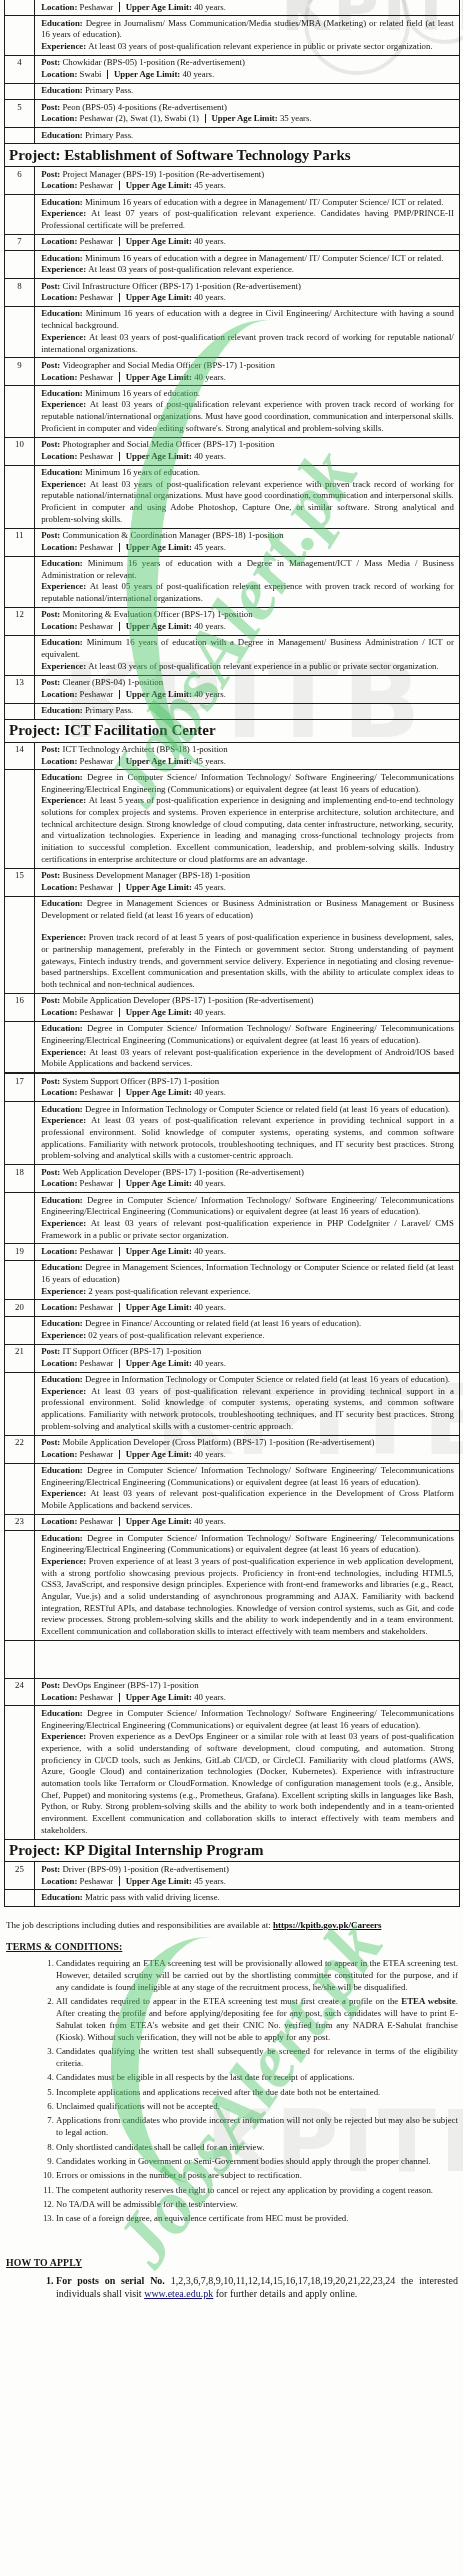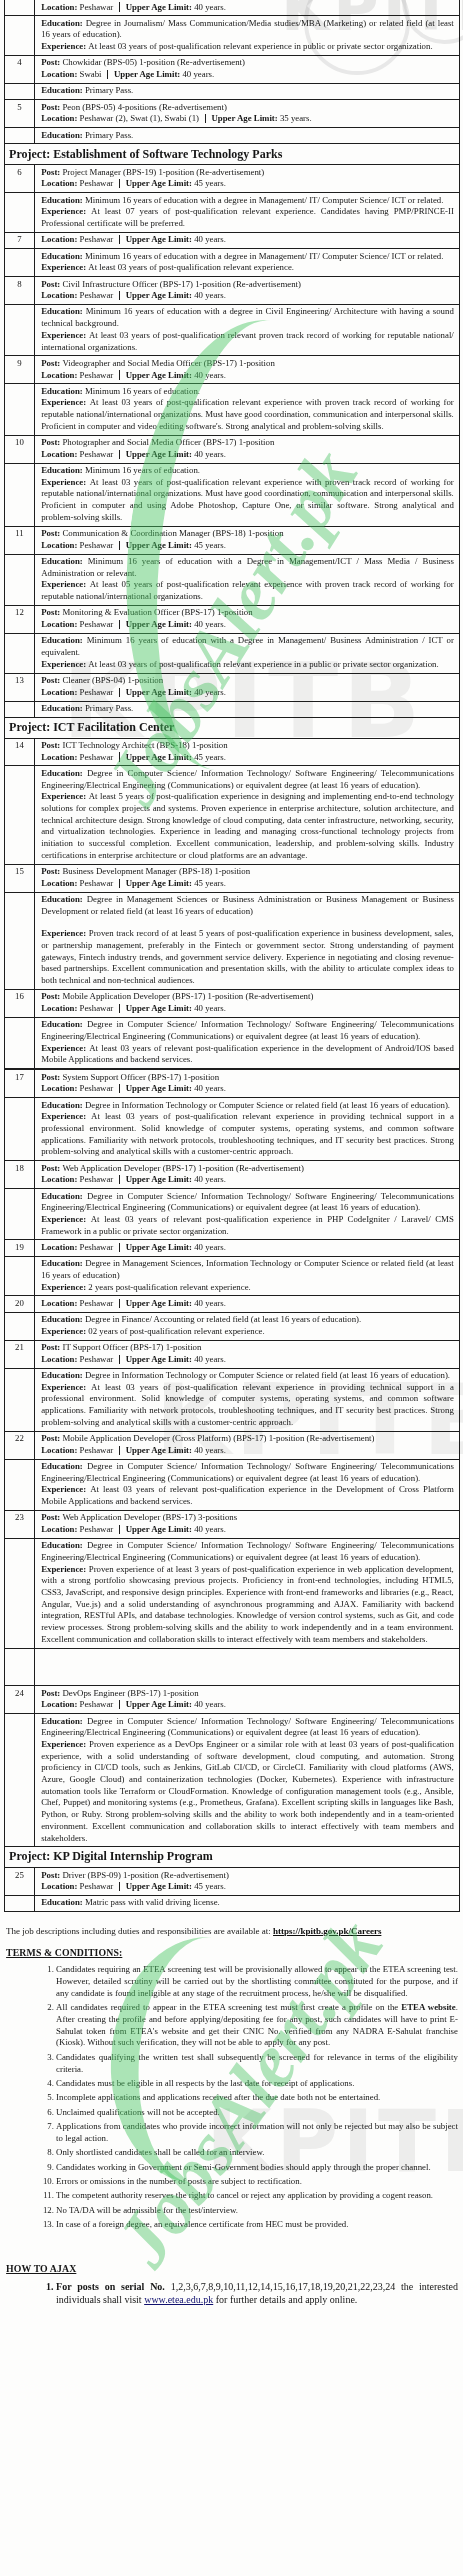--- a/index.html
+++ b/index.html
@@ -44,21 +44,21 @@
     text-align:center;padding-top:1.5px;
   }
   .content{flex:1;padding:1.5px 5.2px 2.1px 6.2px;min-width:0;}
   .pline{line-height:1.33;}
   .vdiv{
     display:inline-block;width:0;border-left:0.9px solid #1d1d1d;
     height:9.3px;vertical-align:-2.1px;margin:0 5.7px;
   }
   .para{margin:0;text-align:justify;line-height:1.33;}
   .para.gap{margin-bottom:10.8px;}
-  .trow.project .project-cell{padding:2.1px 5.2px 2.6px 4.1px;font-size:12px;}
+  .trow.project .project-cell{padding:2.1px 5.2px 2.6px 4.1px;font-size:15px;}
   .trow.empty .content{height:33px;}
   .trow.empty{border-top-width:1.5px;}
   
   .footer{padding:8.2px 2.1px 0 2.1px;font-size:9px;}
   .jobdesc{margin:4.1px 0 2.1px 0;line-height:1.35;}
   .careers-link{color:#0d0d0d;font-weight:bold;text-decoration:underline;cursor:pointer;}
   .sec-h{
     font-size:9.8px;margin:8.2px 0 6.2px 0;display:inline-block;
     text-decoration:underline;letter-spacing:0.1px;font-weight:bold;
   }
@@ -361,21 +361,20 @@
         <div class="trow detail">
           <div class="sn"></div>
           <div class="content">
             <p class="para"><b>Education: </b>Degree in Computer Science/ Information Technology/ Software Engineering/ Telecommunications Engineering/Electrical Engineering (Communications) or equivalent degree (at least 16 years of education).</p>
             <p class="para"><b>Experience: </b>At least 03 years of relevant post-qualification experience in the Development of Cross Platform Mobile Applications and backend services.</p>
           </div>
         </div>
         <div class="trow post">
           <div class="sn">23</div>
           <div class="content">
-            <div class="pline"><b>Post: </b>Web Application Developer (BPS-17) 3-positions</div>
             <div class="pline locline"><b>Location: </b>Peshawar<span class="vdiv"></span><b>Upper Age Limit: </b>40 years.</div>
           </div>
         </div>
         <div class="trow detail">
           <div class="sn"></div>
           <div class="content">
             <p class="para"><b>Education: </b>Degree in Computer Science/ Information Technology/ Software Engineering/ Telecommunications Engineering/Electrical Engineering (Communications) or equivalent degree (at least 16 years of education).</p>
             <p class="para"><b>Experience: </b>Proven experience of at least 3 years of post-qualification experience in web application development, with a strong portfolio showcasing previous projects. Proficiency in front-end technologies, including HTML5, CSS3, JavaScript, and responsive design principles. Experience with front-end frameworks and libraries (e.g., React, Angular, Vue.js) and a solid understanding of asynchronous programming and AJAX. Familiarity with backend integration, RESTful APIs, and database technologies. Knowledge of version control systems, such as Git, and code review processes. Strong problem-solving skills and the ability to work independently and in a team environment. Excellent communication and collaboration skills to interact effectively with team members and stakeholders.</p>
           </div>
         </div>
@@ -428,21 +427,21 @@
           <li><span>Unclaimed qualifications will not be accepted.</span></li>
           <li><span>Applications from candidates who provide incorrect information will not only be rejected but may also be subject to legal action.</span></li>
           <li><span>Only shortlisted candidates shall be called for an interview.</span></li>
           <li><span>Candidates working in Government or Semi-Government bodies should apply through the proper channel.</span></li>
           <li><span>Errors or omissions in the number of posts are subject to rectification.</span></li>
           <li><span>The competent authority reserves the right to cancel or reject any application by providing a cogent reason.</span></li>
           <li><span>No TA/DA will be admissible for the test/interview.</span></li>
           <li><span>In case of a foreign degree, an equivalence certificate from HEC must be provided.</span></li>
         </ol>
 
-      <div class="how-wrap"><span class="sec-h how">HOW TO AJAX</span></div>
+      <div class="how-wrap"><span class="sec-h how">HOW TO APPLY</span></div>
       <ol class="howto">
           <li><b>For posts on serial No.</b> 1,2,3,6,7,8,9,10,11,12,14,15,16,17,18,19,20,21,22,23,24 the interested individuals shall visit <a class="etea-link" href="#">www.etea.edu.pk</a> for further details and apply online.</li>
         </ol>
     </div>
   </div>
 
   <div class="wm-over">
     <div class="wm-swoosh s1"></div>
     <div class="wm-swoosh s2"></div>
     <span class="wm-green g1">JobsAlert.pk</span>

